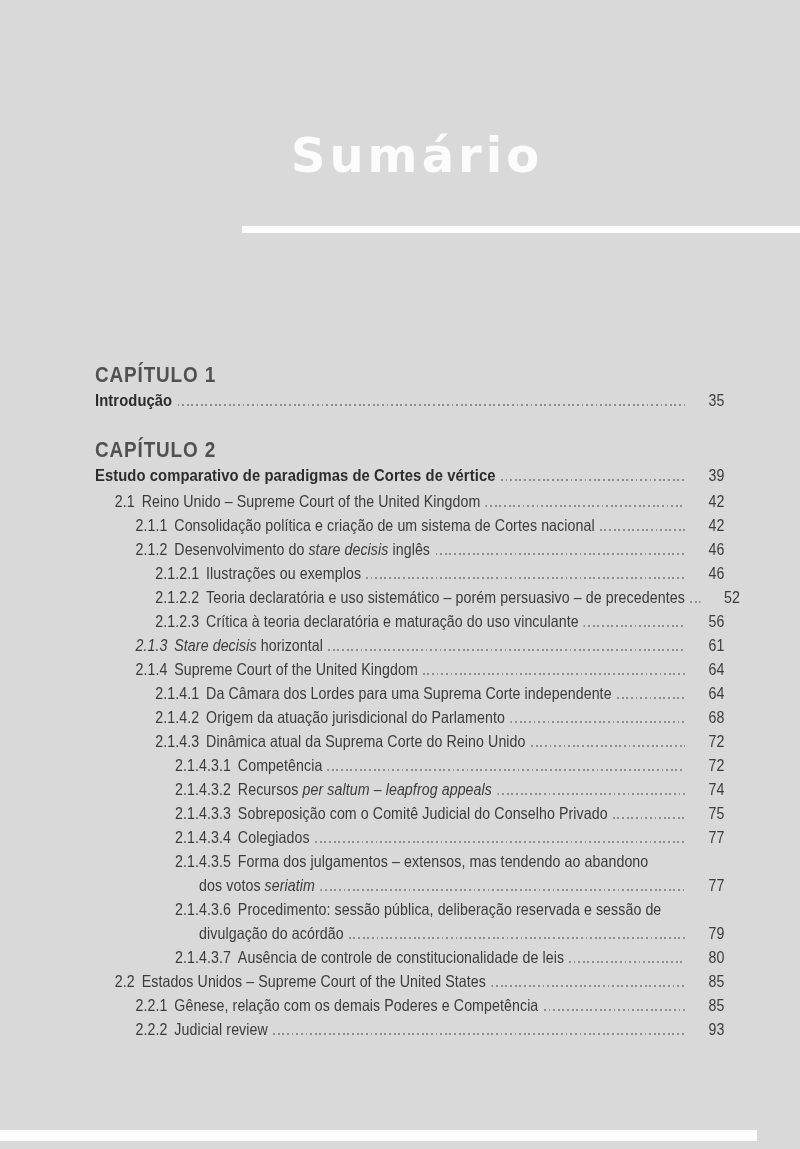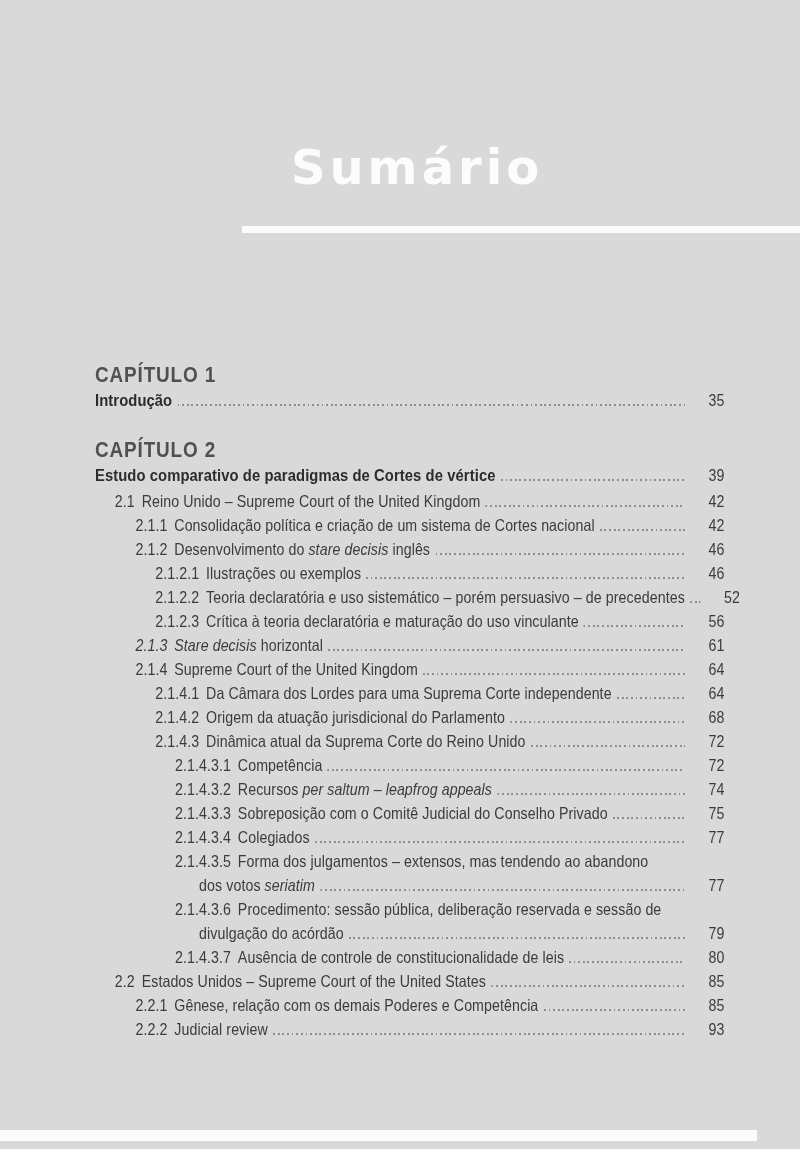--- a/index.html
+++ b/index.html
@@ -2,21 +2,21 @@
 <html><head>
 <meta charset="utf-8">
 <style>
   html,body { margin:0; padding:0; background:#ffffff; }
   .page {
     position:relative; width:800px; height:1149px; margin:0 auto;
     background:#d9d9d9; overflow:hidden;
     font-family:"Liberation Sans", sans-serif;
   }
   .doc-title {
-    position:absolute; top:127px; left:0; right:0; margin:12px;
+    position:absolute; top:127px; left:0; right:0; margin:0;
     text-align:center; padding-left:34px; box-sizing:border-box;
     font-family:"DejaVu Sans", sans-serif; font-weight:700;
     font-size:48px; line-height:56px; letter-spacing:4px; color:#fcfcfc;
   }
   .rule-top { position:absolute; left:242px; right:0; top:226px; height:7px; background:#fcfcfc; }
   .rule-bottom { position:absolute; left:0; top:1130px; width:757px; height:11px; background:#fcfcfc; }
 
   .toc {
     position:absolute; left:95px; top:363px; width:732px;
     transform:scaleX(0.86); transform-origin:left top;

